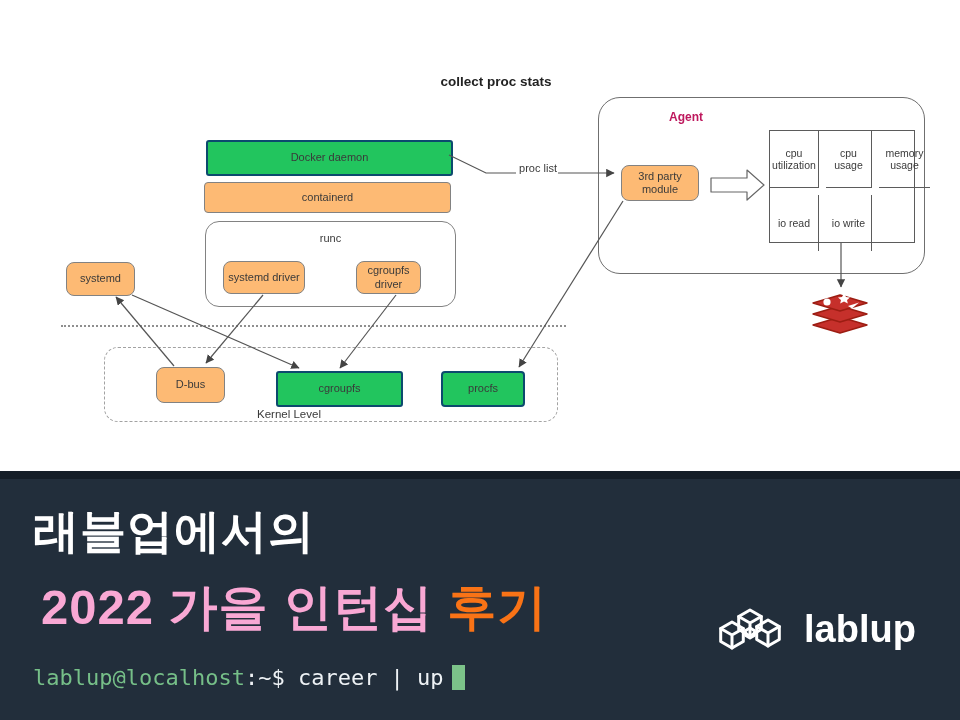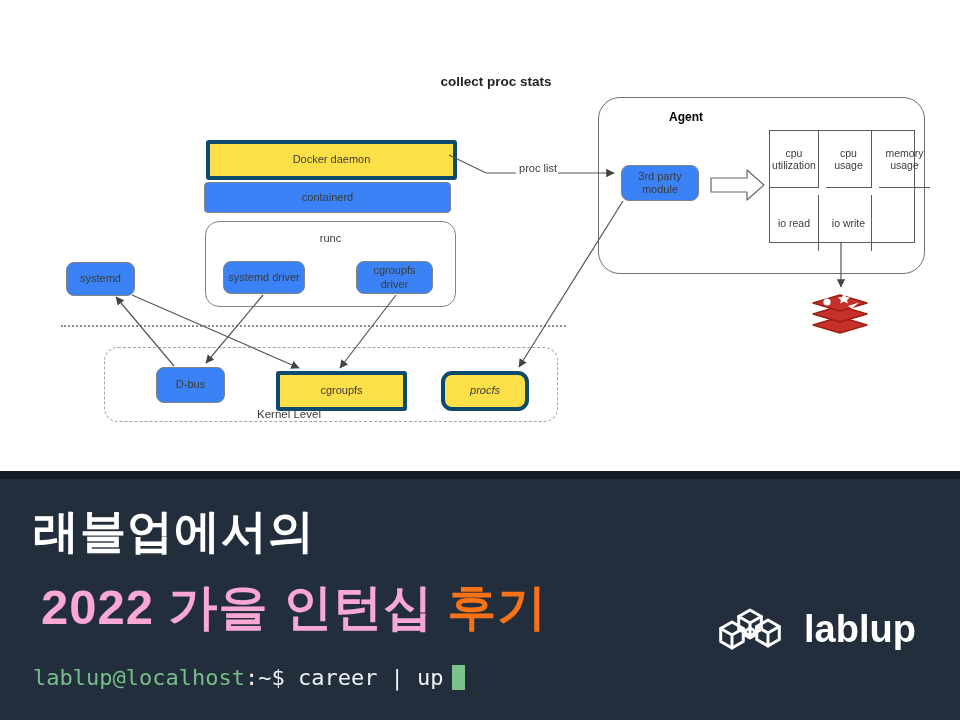--- a/index.html
+++ b/index.html
@@ -3,27 +3,27 @@
 <meta charset="utf-8">
 <style>
   html,body{margin:0;padding:0;background:#888;}
   .slide{position:relative;width:960px;height:720px;background:#ffffff;overflow:hidden;
          font-family:"Liberation Sans",sans-serif;color:#333;}
   
   .diagram{position:absolute;left:16px;top:0;width:960px;height:471px;background:#fff;}
   .dg-title{position:absolute;left:400px;top:74px;width:160px;text-align:center;
             font-size:13.5px;font-weight:bold;color:#222;}
   .node{position:absolute;display:flex;align-items:center;justify-content:center;
-        text-align:center;background:#3b82f6;border:1px solid #828282;border-radius:4px;
+        text-align:center;background:#fdba74;border:1px solid #828282;border-radius:4px;
         font-size:11px;line-height:1.2;color:#3a3a3a;}
-  .node-green{background:#fde047;border:4px solid #0c4a6e;}
+  .node-green{background:#22c55e;border:2px solid #0c4a6e;}
   .container-box{position:absolute;border:1px solid #828282;border-radius:14px;background:transparent;}
   .container-label{position:absolute;width:100%;text-align:center;top:10px;font-size:11px;color:#3a3a3a;}
   .agent-box{position:absolute;border:1px solid #6f6f6f;border-radius:22px;}
-  .agent-label{position:absolute;left:70px;top:12px;font-size:12px;font-weight:bold;color:#000000;}
+  .agent-label{position:absolute;left:70px;top:12px;font-size:12px;font-weight:bold;color:#be185d;}
   .proc-list{position:absolute;left:503px;top:162px;width:38px;text-align:center;
              font-size:11px;line-height:1.15;color:#3a3a3a;}
   .stats-table{position:absolute;left:753px;top:130px;width:146px;height:113px;
                display:grid;grid-template-columns:49px 46px 51px;grid-template-rows:57px 56px;
                border:1px solid #5b5b5b;box-sizing:border-box;gap:7px;}
   .stats-cell{display:flex;align-items:center;justify-content:center;text-align:center;
               font-size:10.5px;line-height:1.15;color:#3a3a3a;
               border-right:1px solid #5b5b5b;border-bottom:1px solid #5b5b5b;padding:2px;}
   .stats-cell:nth-child(3n){border-right:none;}
   .stats-cell:nth-child(n+4){border-bottom:none;}
@@ -58,21 +58,21 @@
 
     <div class="dg-title">collect proc stats</div>
 
     <div class="node node-green" style="left:190px;top:140px;width:243px;height:32px;border-radius:3px;">Docker daemon</div>
     <div class="node" style="left:188px;top:182px;width:245px;height:29px;">containerd</div>
 
     <div class="container-box" style="left:189px;top:221px;width:249px;height:84px;">
       <div class="container-label">runc</div>
     </div>
     <div class="node" style="left:207px;top:261px;width:82px;height:33px;border-radius:8px;padding:0 0;box-sizing:border-box;">systemd driver</div>
-    <div class="node" style="left:340px;top:261px;width:77px;height:33px;border-radius:8px;padding:0 8px;box-sizing:border-box;">cgroupfs driver</div>
+    <div class="node" style="left:340px;top:261px;width:65px;height:33px;border-radius:8px;padding:0 8px;box-sizing:border-box;">cgroupfs driver</div>
 
     <div class="node" style="left:50px;top:262px;width:67px;height:32px;border-radius:8px;">systemd</div>
 
     <div class="proc-list">proc list</div>
 
     <div class="agent-box" style="left:582px;top:97px;width:325px;height:175px;">
       <div class="agent-label">Agent</div>
     </div>
     <div class="node" style="left:605px;top:165px;width:78px;height:36px;border-radius:8px;padding:0 8px;box-sizing:border-box;">3rd party module</div>
 
@@ -97,21 +97,21 @@
         <polygon points="40,16 51,12.5 44,18.5" fill="#ffffff"></polygon>
       </g>
     </svg>
 
     <div class="dotted-sep"></div>
     <div class="kernel-box">
       <div class="kernel-label">Kernel Level</div>
     </div>
     <div class="node" style="left:140px;top:367px;width:67px;height:34px;border-radius:8px;">D-bus</div>
     <div class="node node-green" style="left:260px;top:371px;width:123px;height:32px;border-radius:3px;">cgroupfs</div>
-    <div class="node node-green" style="left:425px;top:371px;width:80px;height:32px;border-radius:11px;font-style:italic;">procfs</div>
+    <div class="node node-green" style="left:425px;top:371px;width:80px;height:32px;border-radius:4px;">procfs</div>
 
     <svg class="overlay" width="960" height="471" viewBox="0 0 960 471">
       <defs>
         <marker id="arrow" markerWidth="8" markerHeight="8" refX="6.5" refY="3.5" orient="auto">
           <path d="M0,0 L7,3.5 L0,7 Z" fill="#444"></path>
         </marker>
       </defs>
       <g stroke="#555" stroke-width="1.2" fill="none">
         <polyline points="433,155 470,173 500,173"></polyline>
         <line x1="542" y1="173" x2="598" y2="173" marker-end="url(#arrow)"></line>

